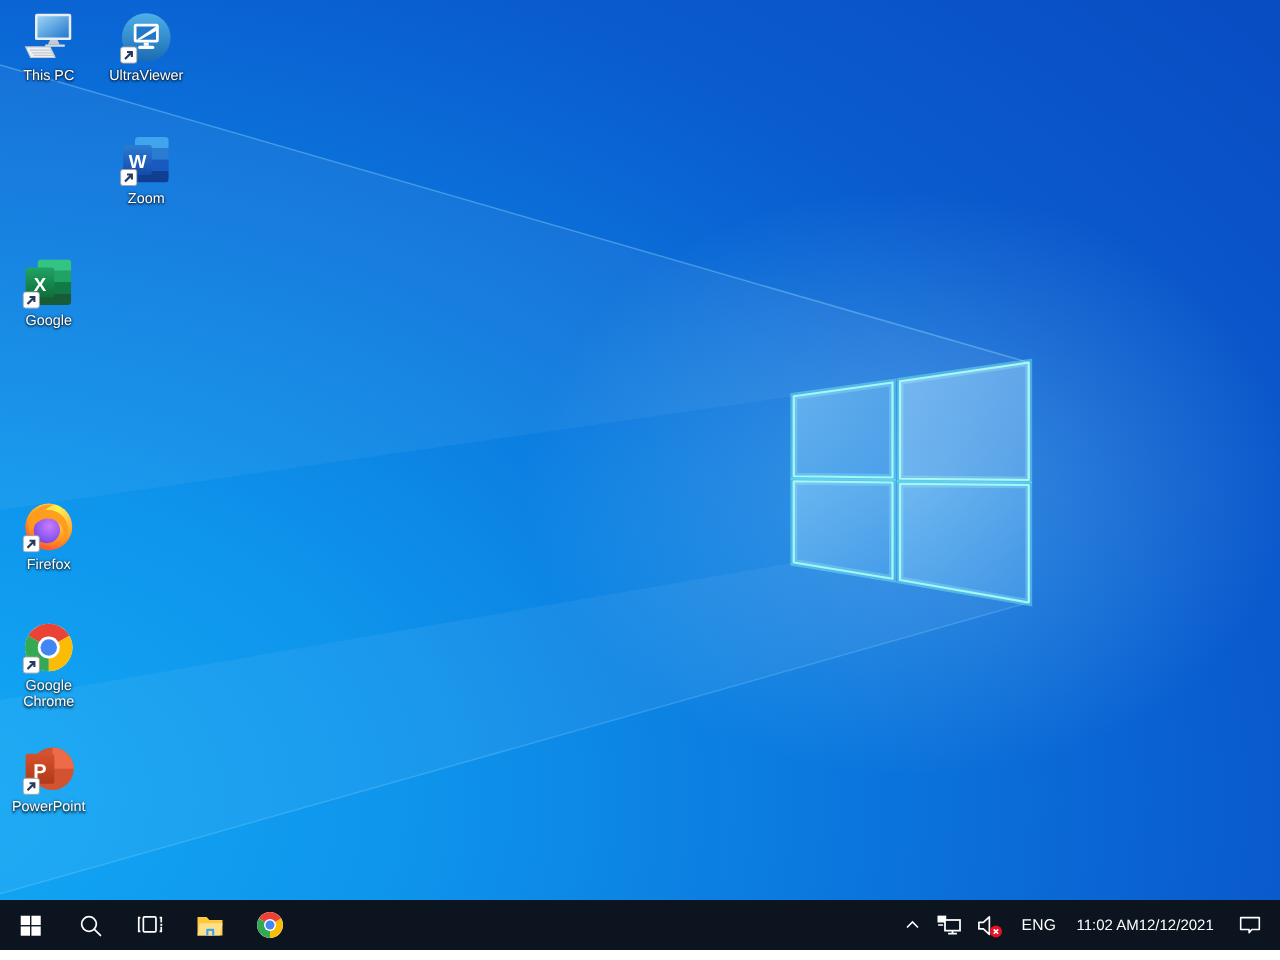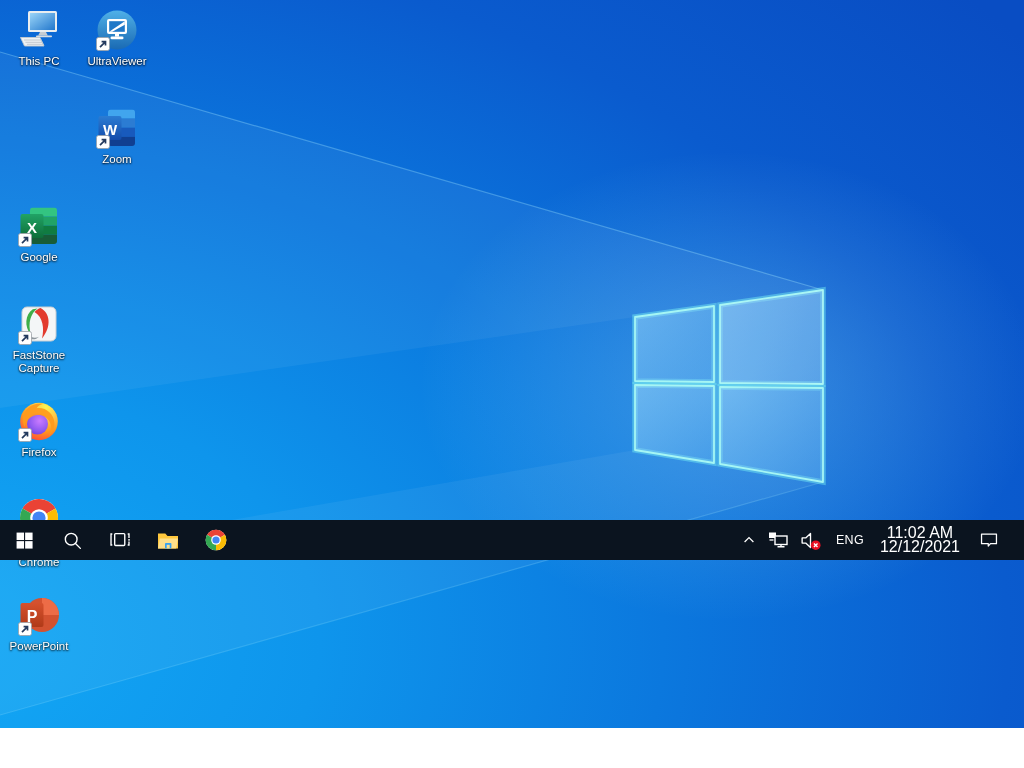--- a/index.html
+++ b/index.html
@@ -1,42 +1,42 @@
 <!DOCTYPE html>
 <html><head>
 <meta charset="utf-8">
 <style>
   html,body{margin:0;padding:0;width:1024px;height:768px;overflow:hidden;
     font-family:"Liberation Sans",sans-serif;user-select:none;}
-  .screen{position:relative;width:1024px;height:560px;background:#000;}
+  .screen{position:relative;width:1024px;height:760px;background:#000;}
 
   
   .wallpaper{position:absolute;left:0;top:0;width:1024px;height:728px;
     background:radial-gradient(140% 130% at -8% 88%,
       #13aaf6 0%, #0e95ec 28%, #0b78de 52%, #0a5bce 76%, #094dc3 100%);}
   .wp-svg{position:absolute;left:0;top:0;display:block;}
 
   
   .dicon{position:absolute;width:76px;display:flex;flex-direction:column;
     align-items:center;cursor:default;}
   .dicon .img{width:44px;height:44px;}
   .dicon .lbl{margin-top:3px;font-size:11.5px;line-height:13px;color:#fff;
     text-align:center;
     text-shadow:0 1px 2px rgba(0,0,0,.9),0 0 2px rgba(0,0,0,.65);}
 
   
   .taskbar{position:absolute;left:0;bottom:0;width:1024px;height:40px;
     background:#0b141f;display:flex;justify-content:space-between;}
   .tb-left{display:flex;}
   .tb-btn{width:48px;height:40px;display:flex;align-items:center;justify-content:center;}
-  .tray{display:flex;align-items:stretch;padding-right:13px;}
+  .tray{display:flex;align-items:stretch;padding-right:2px;}
   .tray-item{display:flex;align-items:center;justify-content:center;
     padding:0 5px;color:#fff;}
   .lang{font-size:12.5px;padding:0 9px;letter-spacing:.3px;}
-  .clock{flex-direction:column;font-size:16px;line-height:14.5px;
+  .clock{flex-direction:row;font-size:12px;line-height:14.5px;
     text-align:left;padding:0 7px;}
 </style>
 </head>
 <body>
 
 <svg width="0" height="0" style="position:absolute" aria-hidden="true">
   <defs>
     <linearGradient id="gScreen" x1="0" y1="0" x2="1" y2="1">
       <stop offset="0" stop-color="#9bd5f8"></stop>
         <stop offset="1" stop-color="#2277cc"></stop>
@@ -176,30 +176,20 @@
         <rect x="13" y="30.8" width="27" height="9.2" fill="#185c37"></rect>
       </g>
       <rect x="3.5" y="10" width="23" height="24" rx="2" fill="url(#gXlsSq)"></rect>
       <text x="15" y="28.5" font-size="15" font-weight="bold" fill="#fff" text-anchor="middle" font-family="Liberation Sans, sans-serif">X</text>
       <use href="#icoBadge" x="1" y="29" width="14" height="14"></use>
     </svg>
     <div class="lbl">Google</div>
   </div>
 
 
-  <div class="dicon" style="left:1px;top:302px">
-    <svg class="img" viewBox="0 0 44 44">
-      <rect x="5" y="5" width="34" height="34" rx="5" fill="#f4f6f7" stroke="#c9ced3" stroke-width="1"></rect>
-      <path d="M11.5 33.5 C14.5 35.8 18.5 36.3 22 34.8 C18.8 38.2 13.8 38 11 35.2 Z" fill="#8f979d"></path>
-      <path d="M20.5 6.5 C13.5 11.5 10.8 21 13.8 32.5 C7.2 24.5 8 12.5 15.8 7.2 Z" fill="#3fae49"></path>
-      <path d="M23.5 6 C33 11 35 24 25 36.5 C27.5 26.5 26 15 17.5 10 C19.5 7.8 21.3 6.6 23.5 6 Z" fill="#e23b2e"></path>
-      <use href="#icoBadge" x="1" y="29" width="14" height="14"></use>
-    </svg>
-    <div class="lbl">FastStone Capture</div>
-  </div>
 
   <div class="dicon" style="left:1px;top:496px">
     <svg class="img" viewBox="0 0 44 44">
       <use href="#icoChrome" width="44" height="44"></use>
       <use href="#icoBadge" x="1" y="29" width="14" height="14"></use>
     </svg>
     <div class="lbl">Google Chrome</div>
   </div>
 
   <div class="dicon" style="left:1px;top:399px">

